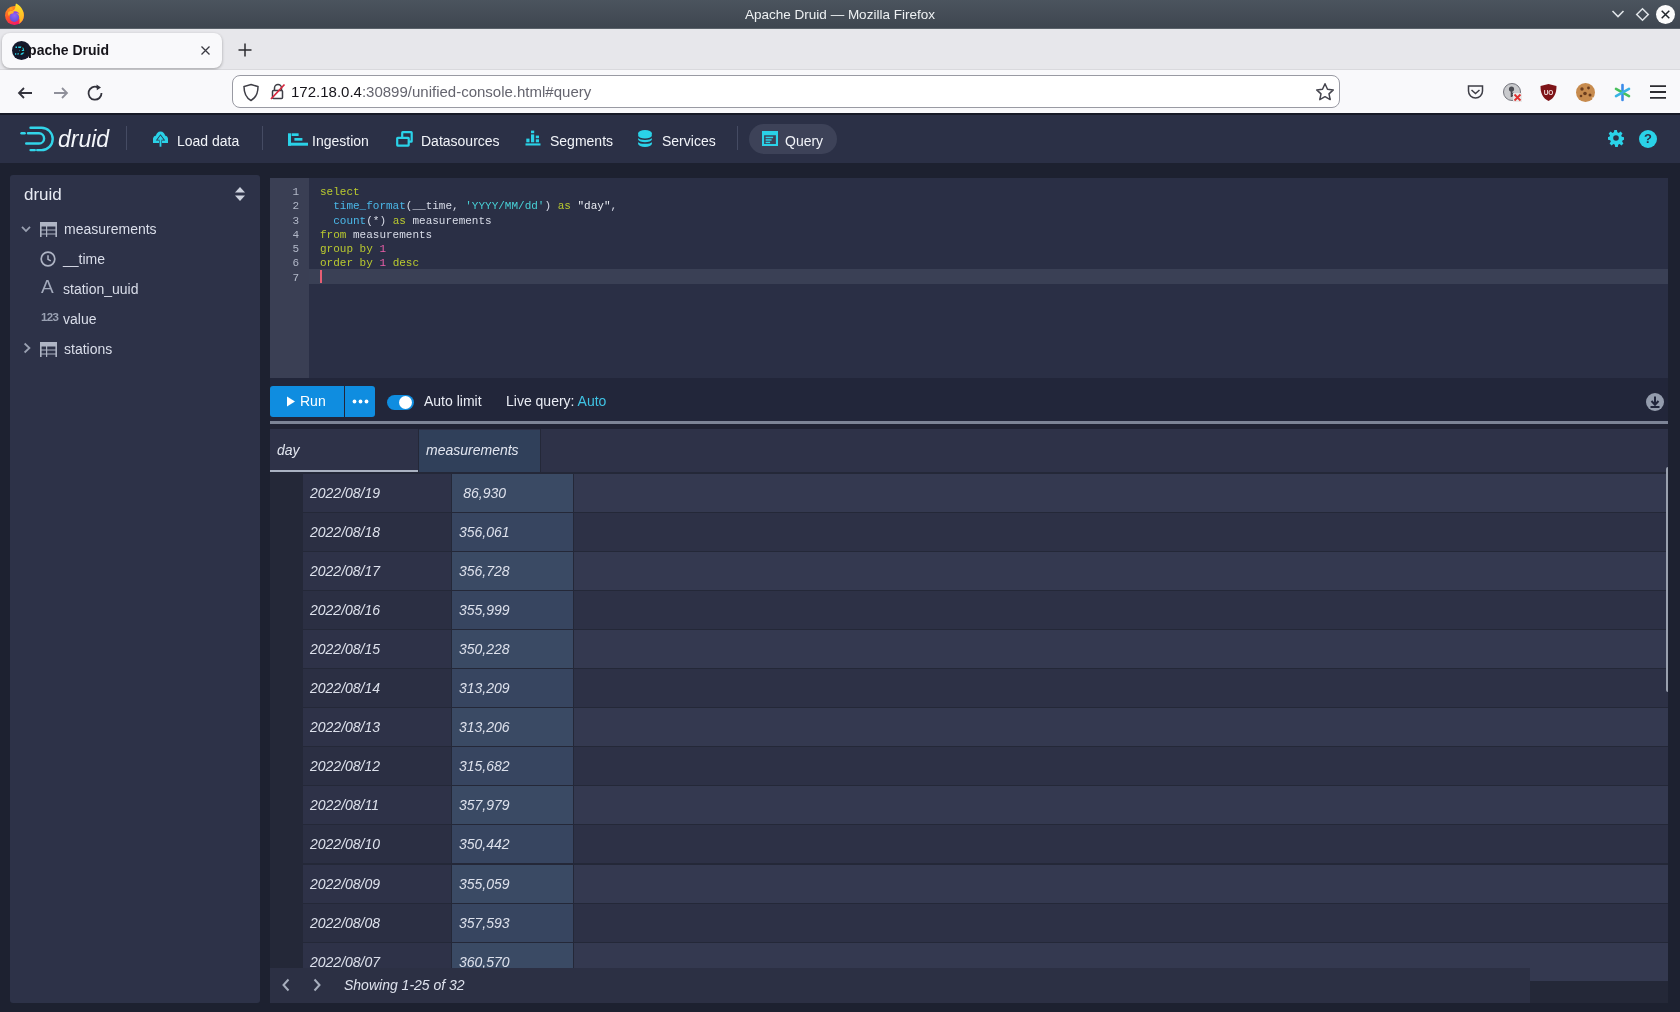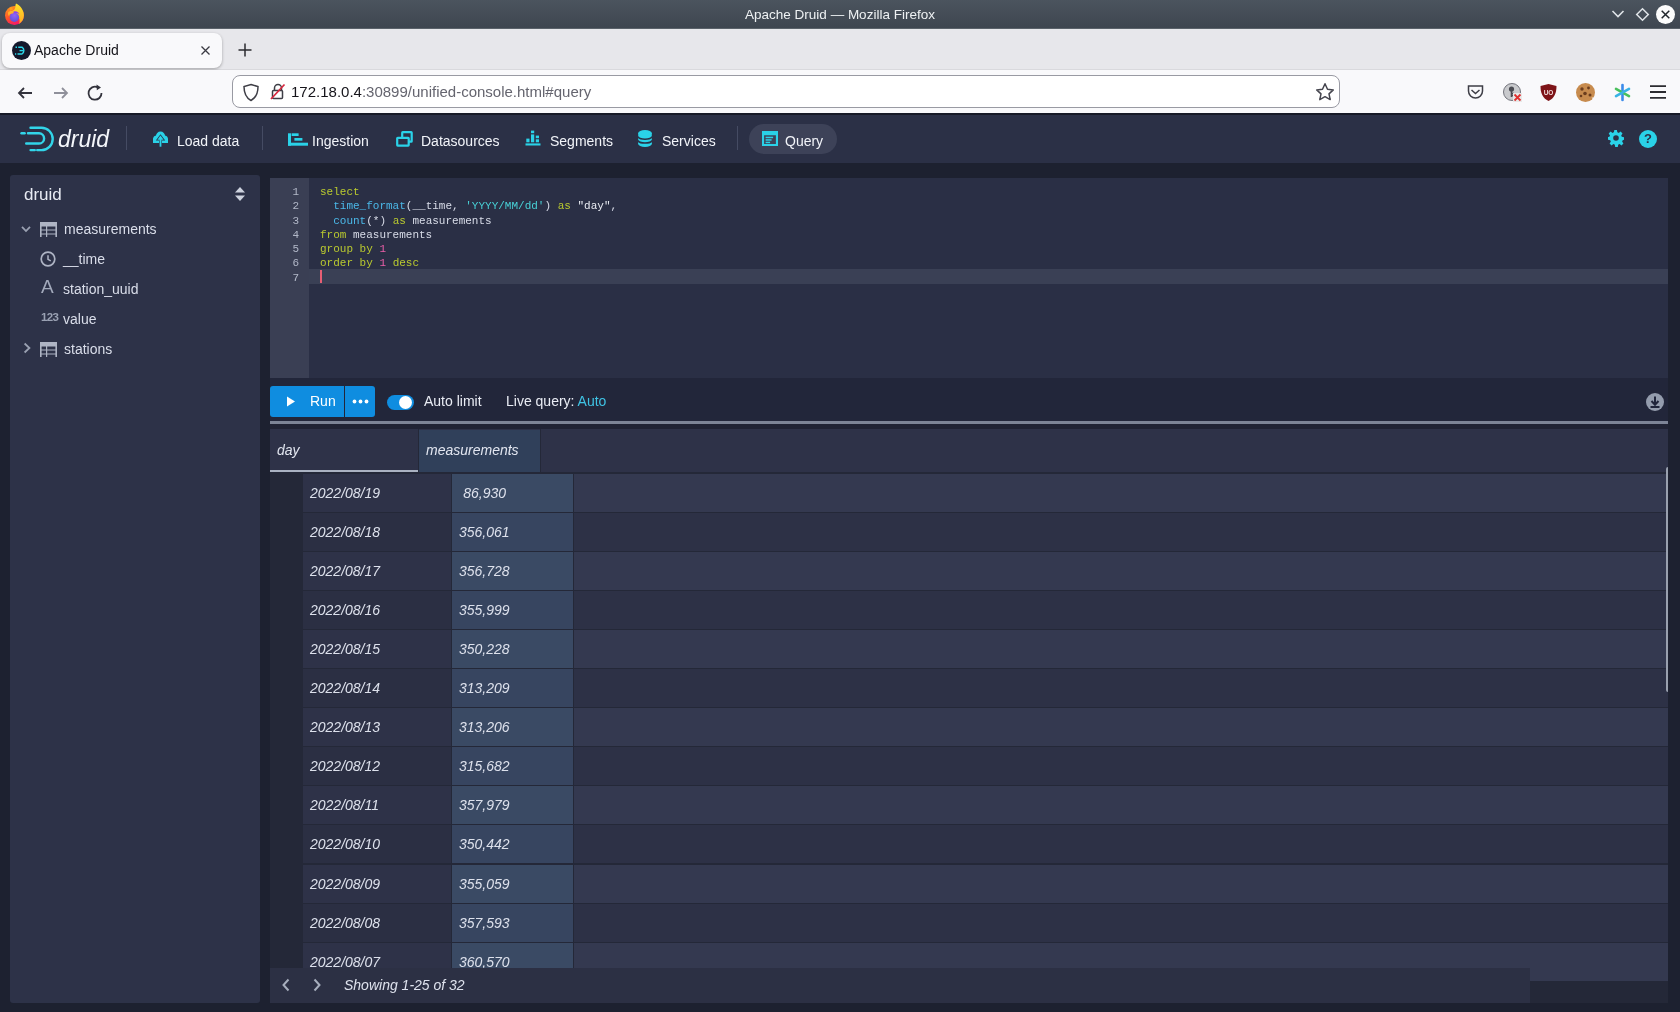--- a/index.html
+++ b/index.html
@@ -5,21 +5,21 @@
 * { margin:0; padding:0; box-sizing:border-box; }
 html,body { width:1680px; height:1012px; overflow:hidden; }
 body { font-family:"Liberation Sans", sans-serif; background:#1d2130; position:relative; }
 .abs { position:absolute; }
 svg { display:block; }
 
 #titlebar { position:absolute; left:0; top:0; width:1680px; height:28px; background:linear-gradient(#4b545e,#3e4650); }
 #titlebar .title { position:absolute; left:0; right:0; top:0; height:28px; line-height:29px; text-align:center; color:#eef1f3; font-size:13.5px; }
 #tabbar { position:absolute; left:0; top:28px; width:1680px; height:42px; background:#e7e7eb; border-top:1px solid #5a626a; border-bottom:1px solid #d9d9dd; box-sizing:border-box; }
 #tab { position:absolute; left:2px; top:4px; width:220px; height:35px; background:#f9f9fb; border-radius:8px; box-shadow:0 1px 3px rgba(0,0,0,.3); }
-#tab .label { position:absolute; left:32px; top:0; height:35px; line-height:35px; color:#15141a; font-size:14px; font-weight:normal; }
+#tab .label { position:absolute; left:16px; top:0; height:35px; line-height:35px; color:#15141a; font-size:14px; font-weight:bold; }
 #urlrow { position:absolute; left:0; top:70px; width:1680px; height:43px; background:#f9f9fb; }
 #urlfield { position:absolute; left:232px; top:75px; width:1108px; height:33px; background:#ffffff; border:1px solid #999aa3; border-radius:8px; }
 .urltext { position:absolute; left:291px; top:76px; height:31px; line-height:31px; font-size:15px; color:#15141a; }
 .urltext .dim { color:#65656f; }
 
 #dheader { position:absolute; left:0; top:113px; width:1680px; height:50px; background:#2b3046; border-top:2px solid #171a27; }
 .nav { position:absolute; height:28px; line-height:28px; color:#f2f4f9; font-size:14px; top:127px; }
 .vsep { position:absolute; top:126px; width:1px; height:24px; background:#454b63; }
 #querypill { position:absolute; left:749px; top:124px; width:88px; height:30px; background:#3d4258; border-radius:15px; }
 #druidword { position:absolute; left:58px; top:126px; font-size:23px; font-style:italic; font-weight:400; color:#f5f7fb; }
@@ -30,21 +30,21 @@
 #editor { position:absolute; left:270px; top:178px; width:1398px; height:200px; background:#2a2f45; }
 #gutter { position:absolute; left:270px; top:178px; width:39px; height:200px; background:#3a3f54; }
 pre.mono, #gutter pre { font-family:"Liberation Mono", monospace; font-size:11px; line-height:14.3px; }
 #gutter pre { position:absolute; right:10px; top:7px; text-align:right; color:#b2b8c8; }
 #code { position:absolute; left:320px; top:185px; color:#d8dce8; }
 .k { color:#b9c92f; } .f { color:#4bb8e8; } .s { color:#48d1d7; } .n { color:#ec5fa8; } .q { color:#e8ebf2; }
 #curline { position:absolute; left:270px; top:269px; width:1398px; height:14.5px; background:#3a4055; }
 #cursor { position:absolute; left:320px; top:269.5px; width:2px; height:13px; background:#e75e74; }
 
 #runbtn { position:absolute; left:270px; top:386px; width:73.5px; height:31px; background:#0f8de0; border-radius:3px 0 0 3px; }
-#runbtn span { position:absolute; left:40px; top:0; height:31px; line-height:31px; color:#fff; font-size:14px; }
+#runbtn span { position:absolute; left:30px; top:0; height:31px; line-height:31px; color:#fff; font-size:14px; }
 #morebtn { position:absolute; left:345px; top:386px; width:30px; height:31px; background:#0f8de0; border-radius:0 3px 3px 0; }
 #toggle { position:absolute; left:386.5px; top:394.5px; width:27px; height:15.5px; background:#0f8de0; border-radius:8px; }
 #toggle .knob { position:absolute; right:1.3px; top:1.3px; width:12.9px; height:12.9px; background:#fff; border-radius:50%; }
 .runtext { position:absolute; top:386px; height:31px; line-height:31px; font-size:14px; color:#e9ecf4; }
 #divider { position:absolute; left:270px; top:420.5px; width:1398px; height:3px; background:#7d8496; }
 
 #tablewrap { position:absolute; left:270px; top:429px; width:1398px; height:574px; background:#242838; overflow:hidden;font-style:italic; }
 .hc1 { position:absolute; left:0; top:1px; width:148px; height:41.5px; line-height:41px; padding-left:7px; font-size:14px; color:#e2e6f0; background:#2e3248; }
 .hc2 { position:absolute; left:149px; top:1px; width:121px; height:41.5px; line-height:41px; padding-left:7px; font-size:14px; color:#e2e6f0; background:#30405a; }
 #sortline { position:absolute; left:0; top:40.6px; width:148px; height:2.7px; background:#aab2c2; }

